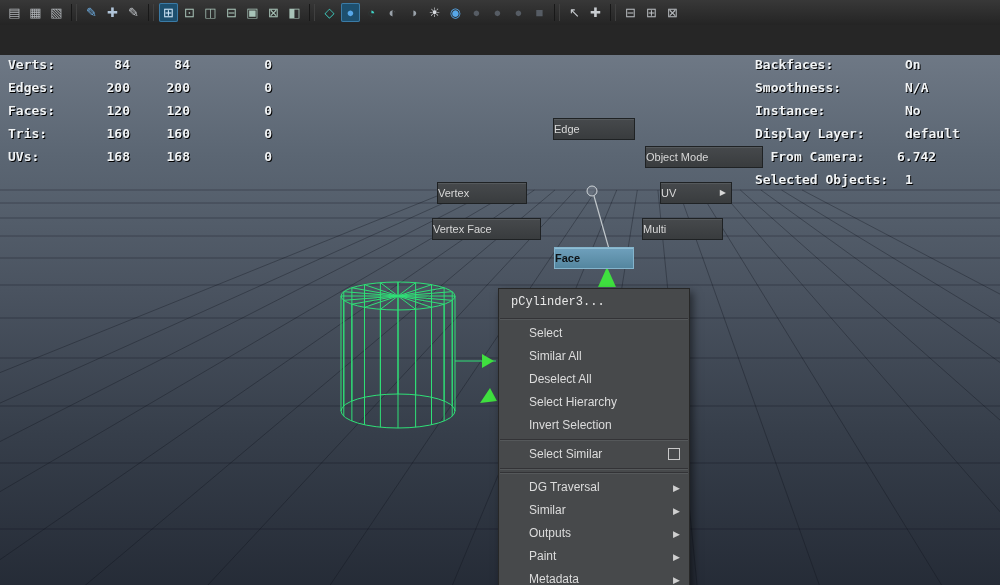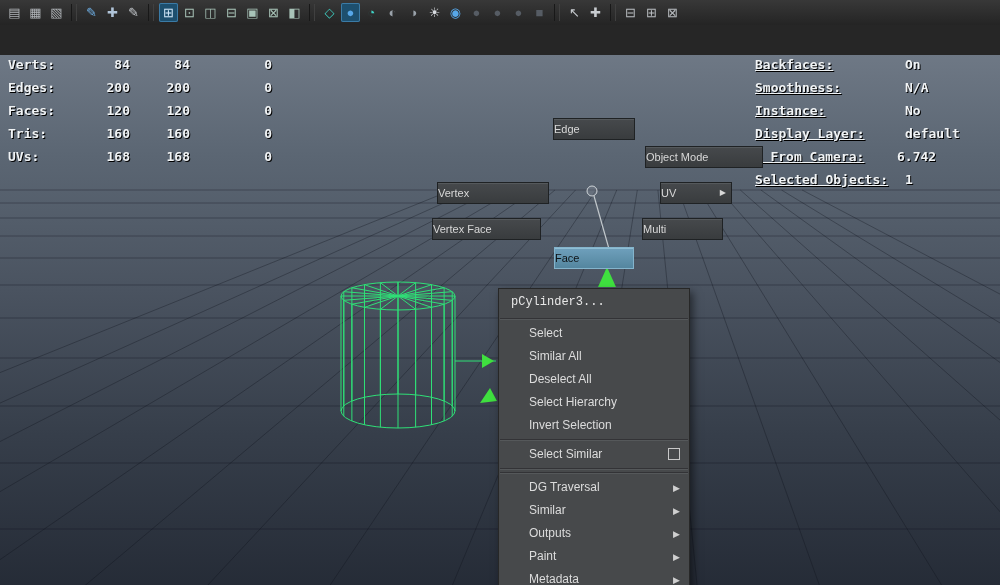--- a/index.html
+++ b/index.html
@@ -23,32 +23,32 @@
 
   
   .hudrow{position:absolute;left:0;width:100%;height:18px;z-index:10;
           font-family:"DejaVu Sans Mono",monospace;font-weight:bold;font-size:13px;
           color:#f0f3f5;text-shadow:1px 1px 0 #000;white-space:pre;}
   .hudrow span{position:absolute;top:0;}
   .hl{left:8px;}
   .hc1{left:70px;width:60px;text-align:right;}
   .hc2{left:130px;width:60px;text-align:right;}
   .hc3{left:210px;width:62px;text-align:right;}
-  .hrl{left:755px;text-decoration:underline;}
+  .hrl{left:755px;}
   .hrl.shift{left:700px;}
   .hrv{left:905px;}
   .hrv.shift{left:897px;}
 
   
   .mmbtn{position:absolute;height:22px;z-index:20;box-sizing:border-box;
          background:linear-gradient(#46494c,#393c3e);border:1px solid #1f2224;
          box-shadow:inset 0 1px 0 #55595c;
          color:#d8d8d8;font-size:11px;text-align:left;line-height:20px;cursor:default;}
   .mmbtn.selected{background:linear-gradient(#6fa0bc,#54869f);border-color:#84b4cc;
-                  box-shadow:inset 0 1px 0 #8fbed4;color:#0e1316;}
+                  box-shadow:inset 0 1px 0 #8fbed4;color:#0e1316;font-weight:bold;}
   .mmbtn .subarrow{position:absolute;right:5px;top:0;font-size:8px;color:#d8d8d8;}
 
   
   .ctx{position:absolute;left:498px;top:233px;width:192px;z-index:30;box-sizing:border-box;
        background:#47494b;border:1px solid #272727;box-shadow:3px 4px 8px rgba(0,0,0,.5);}
   .ctx-title{height:27px;line-height:27px;padding-left:12px;color:#e8e8e8;font-size:12px;font-family:Liberation Mono, monospace;}
   .ctx-sep{height:0;border-top:1px solid #333336;border-bottom:1px solid #55585a;margin:2px 1px;}
   .ctx-item{position:relative;height:23px;line-height:23px;padding-left:30px;
             color:#dcdcdc;font-size:12px;cursor:default;}
   .ctx-item .arrow{position:absolute;right:9px;top:1px;font-size:9px;color:#cfcfcf;}
@@ -238,21 +238,21 @@
       <span class="hrl shift">Distance From Camera:</span>
       <span class="hrv shift">6.742</span>
     </div>
     <div class="hudrow" style="top:117px">
       <span class="hrl">Selected Objects:</span>
       <span class="hrv">1</span>
     </div>
 
     <div class="mmbtn" style="left:553px;top:63px;width:82px">Edge</div>
     <div class="mmbtn" style="left:645px;top:91px;width:118px">Object Mode</div>
-    <div class="mmbtn" style="left:437px;top:127px;width:112px">Vertex</div>
+    <div class="mmbtn" style="left:437px;top:127px;width:90px">Vertex</div>
     <div class="mmbtn" style="left:660px;top:127px;width:72px">
       <span>UV</span>
       <span class="subarrow">▶</span>
     </div>
     <div class="mmbtn" style="left:432px;top:163px;width:109px">Vertex Face</div>
     <div class="mmbtn" style="left:642px;top:163px;width:81px">Multi</div>
     <div class="mmbtn selected" style="left:554px;top:192px;width:80px">Face</div>
 
     <div class="ctx">
       <div class="ctx-title">pCylinder3...</div>

